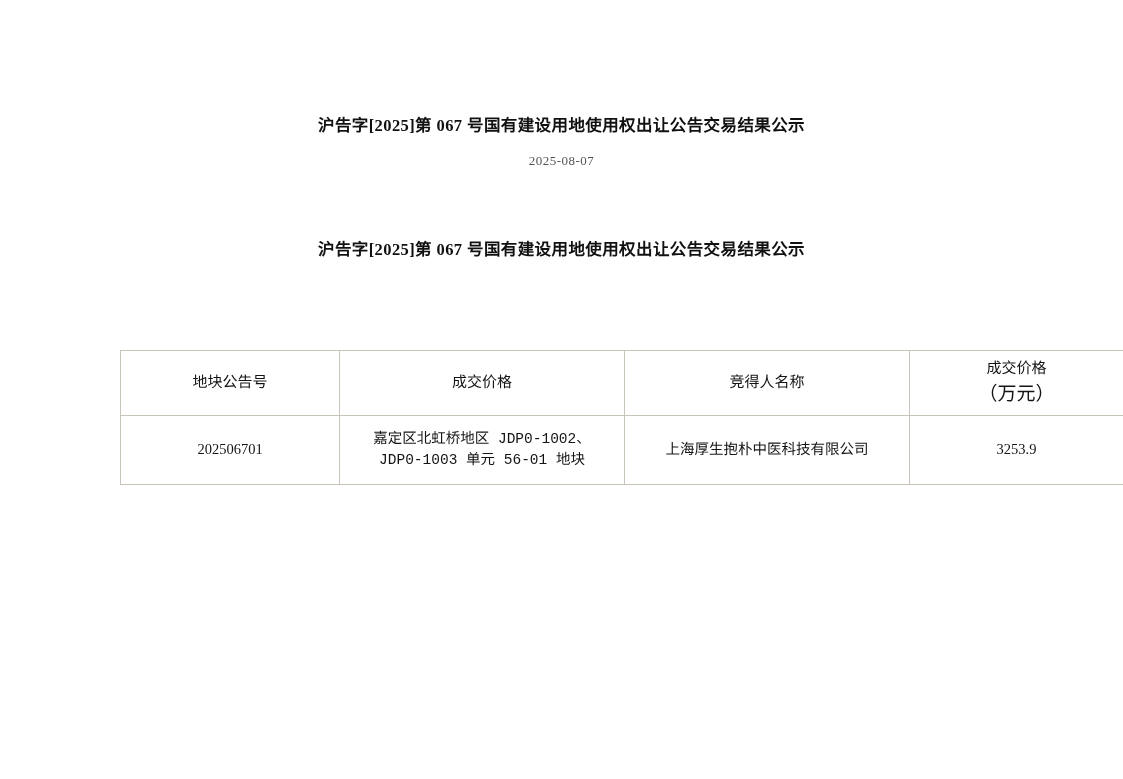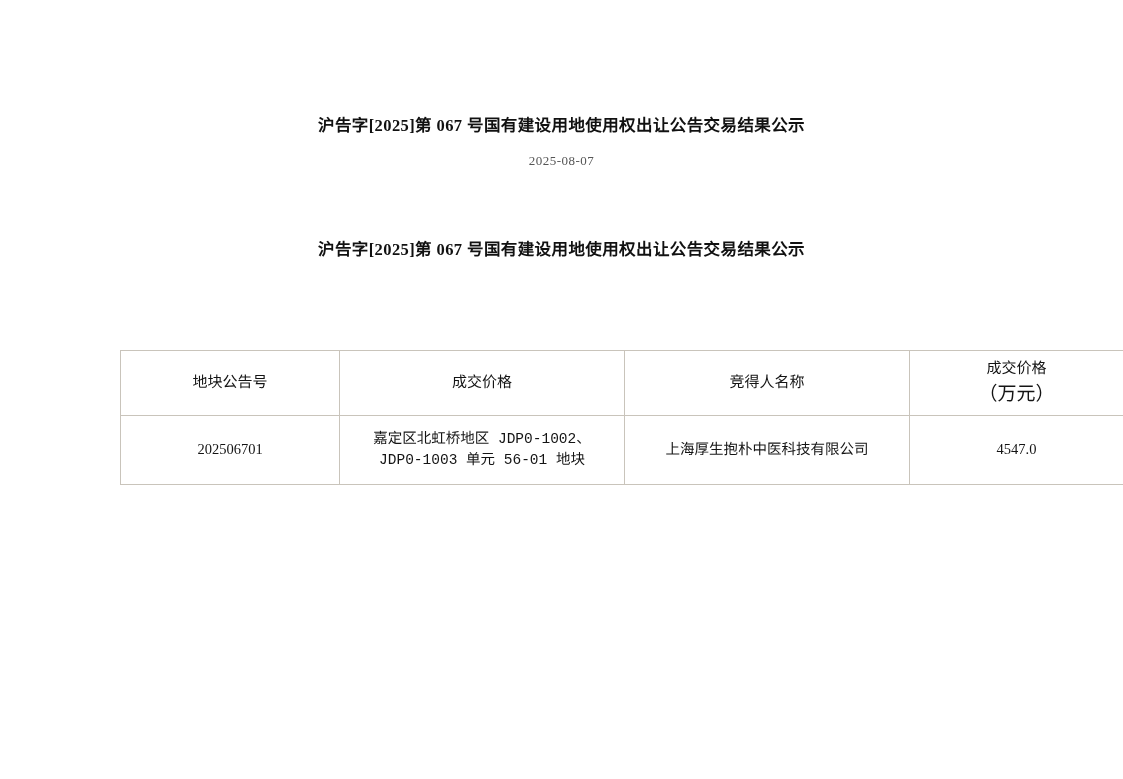--- a/index.html
+++ b/index.html
@@ -116,19 +116,19 @@
         </tr>
       </thead>
       <tbody>
         <tr>
           <td class="col-1">202506701</td>
           <td class="col-2 cell-multiline">
             <span>嘉定区北虹桥地区 JDP0-1002、</span>
             <span>JDP0-1003 单元 56-01 地块</span>
           </td>
           <td class="col-3">上海厚生抱朴中医科技有限公司</td>
-          <td class="col-4">4547.0</td>
+          <td class="col-4">3253.9</td>
         </tr>
       </tbody>
     </table>
   </div>
 
 </div>
 
 </body></html>

